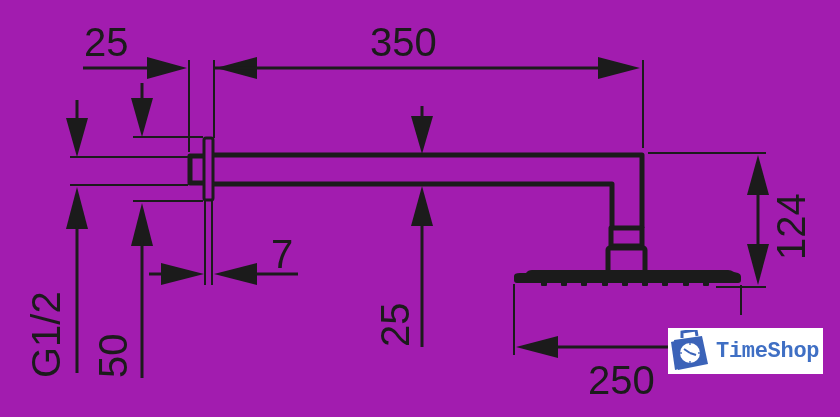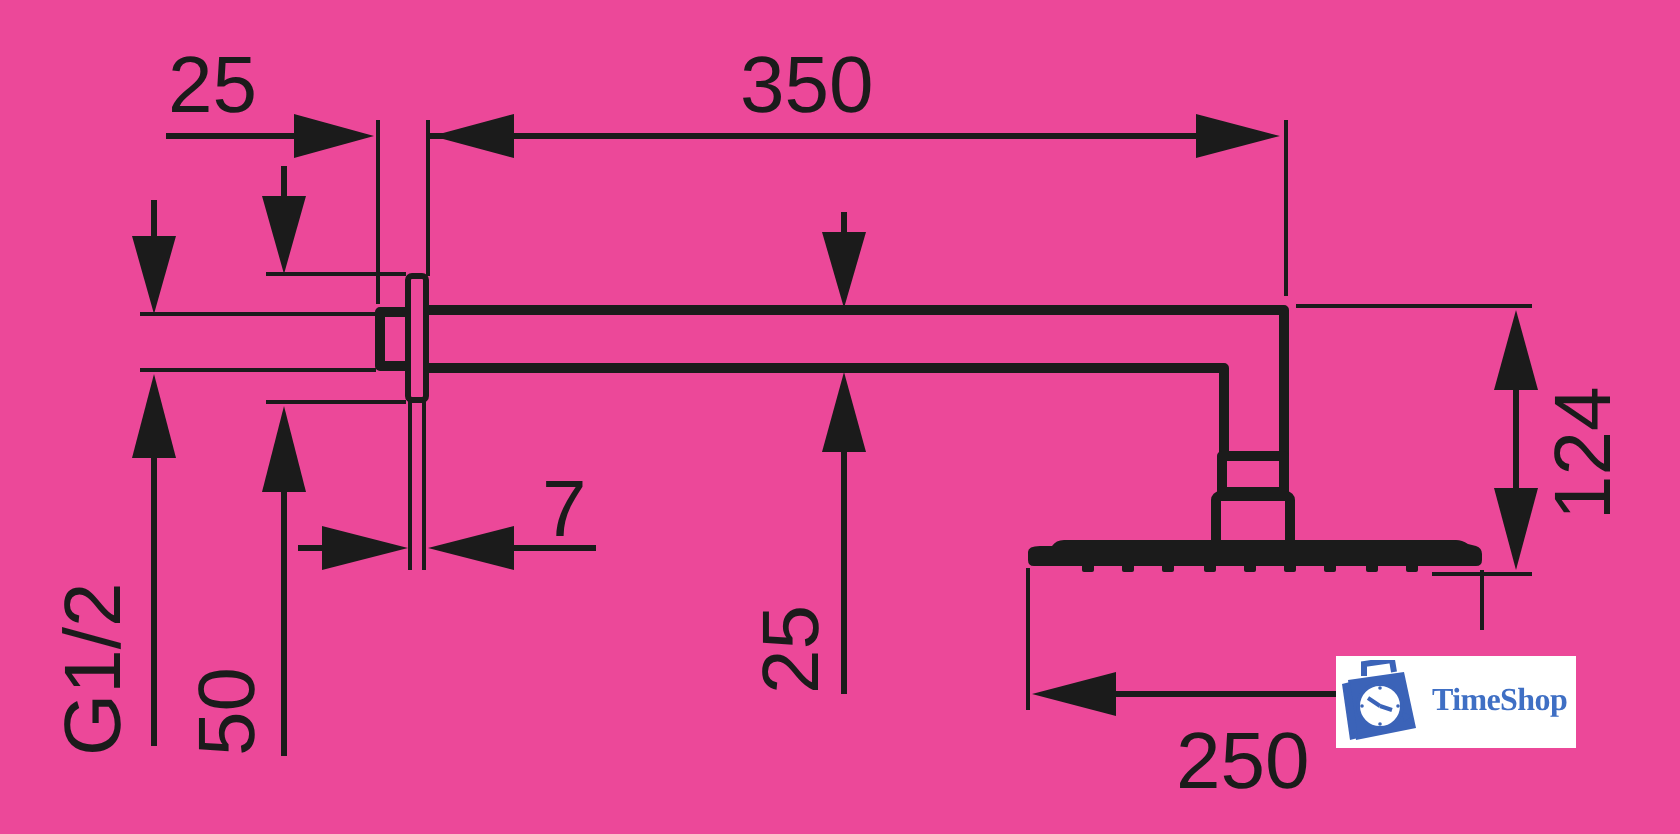--- a/index.html
+++ b/index.html
@@ -5,21 +5,21 @@
     html, body {
       margin: 0;
       padding: 0;
       background: #ffffff;
     }
     .canvas {
       position: relative;
       width: 840px;
       height: 417px;
       overflow: hidden;
-      background: #ec4899;
+      background: #a21caf;
     }
     svg.drawing {
       position: absolute;
       left: 0;
       top: 0;
     }
     .dim-text {
       font-family: "Liberation Sans", "DejaVu Sans", sans-serif;
       font-size: 40px;
       fill: #1b1b1b;
@@ -30,22 +30,22 @@
       left: 668px;
       top: 328px;
       height: 46px;
       display: flex;
       align-items: center;
       gap: 4px;
       background: #ffffff;
       padding-right: 4px;
     }
     .logo-text {
-      font-family: Liberation Serif, serif;
-      font-size: 16px;
+      font-family: Liberation Mono, monospace;
+      font-size: 22px;
       font-weight: 700;
       letter-spacing: -0.3px;
     }
   </style>
 </head>
 <body>
 
 <div class="canvas">
   <svg class="drawing" width="840" height="417" viewBox="0 0 840 417" xmlns="http://www.w3.org/2000/svg">
     <defs>

